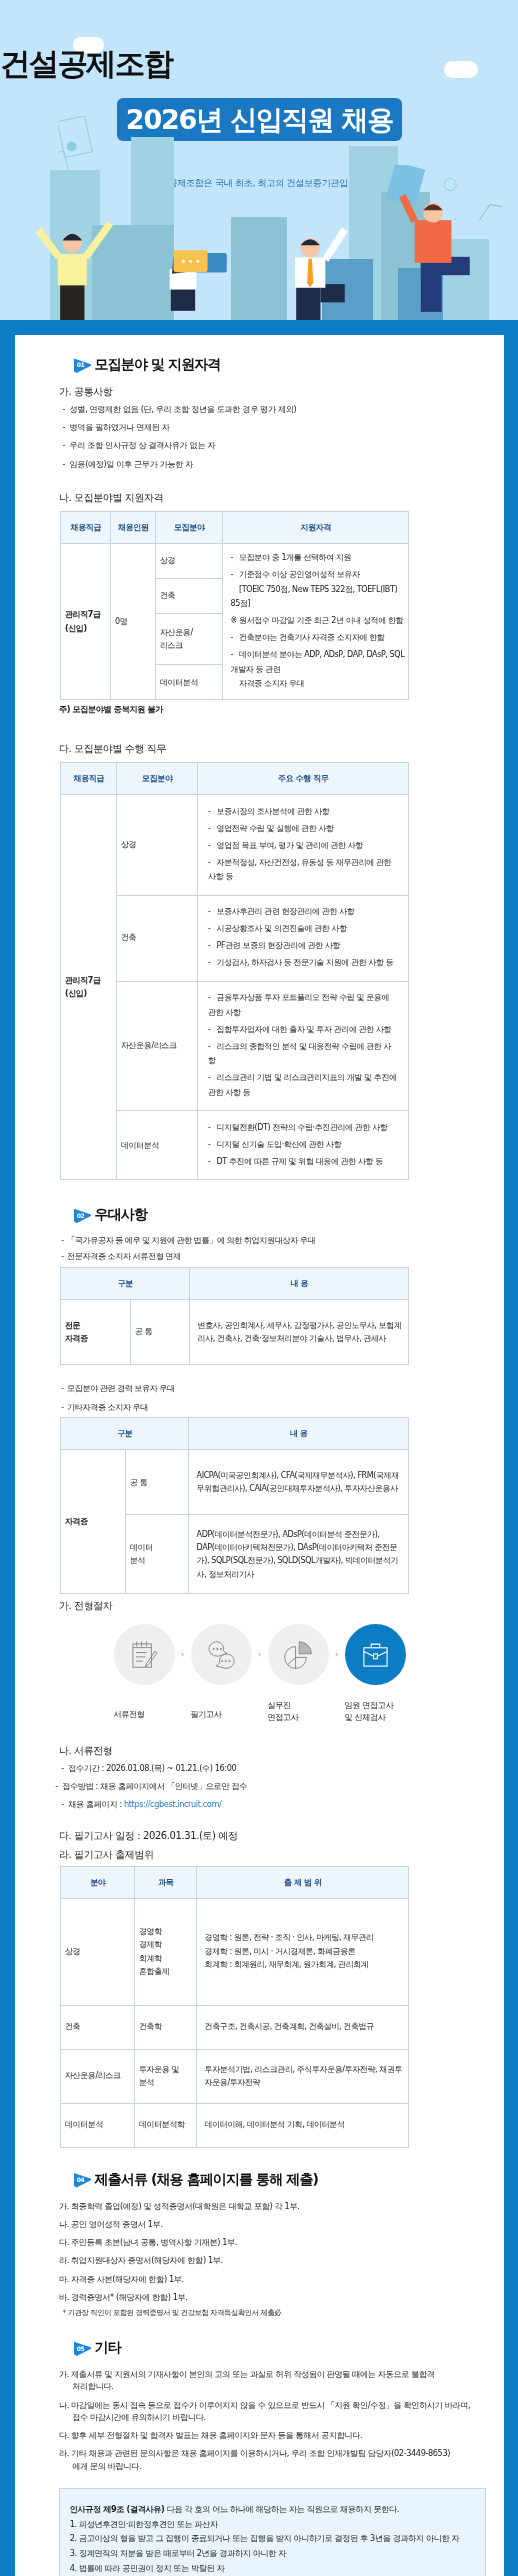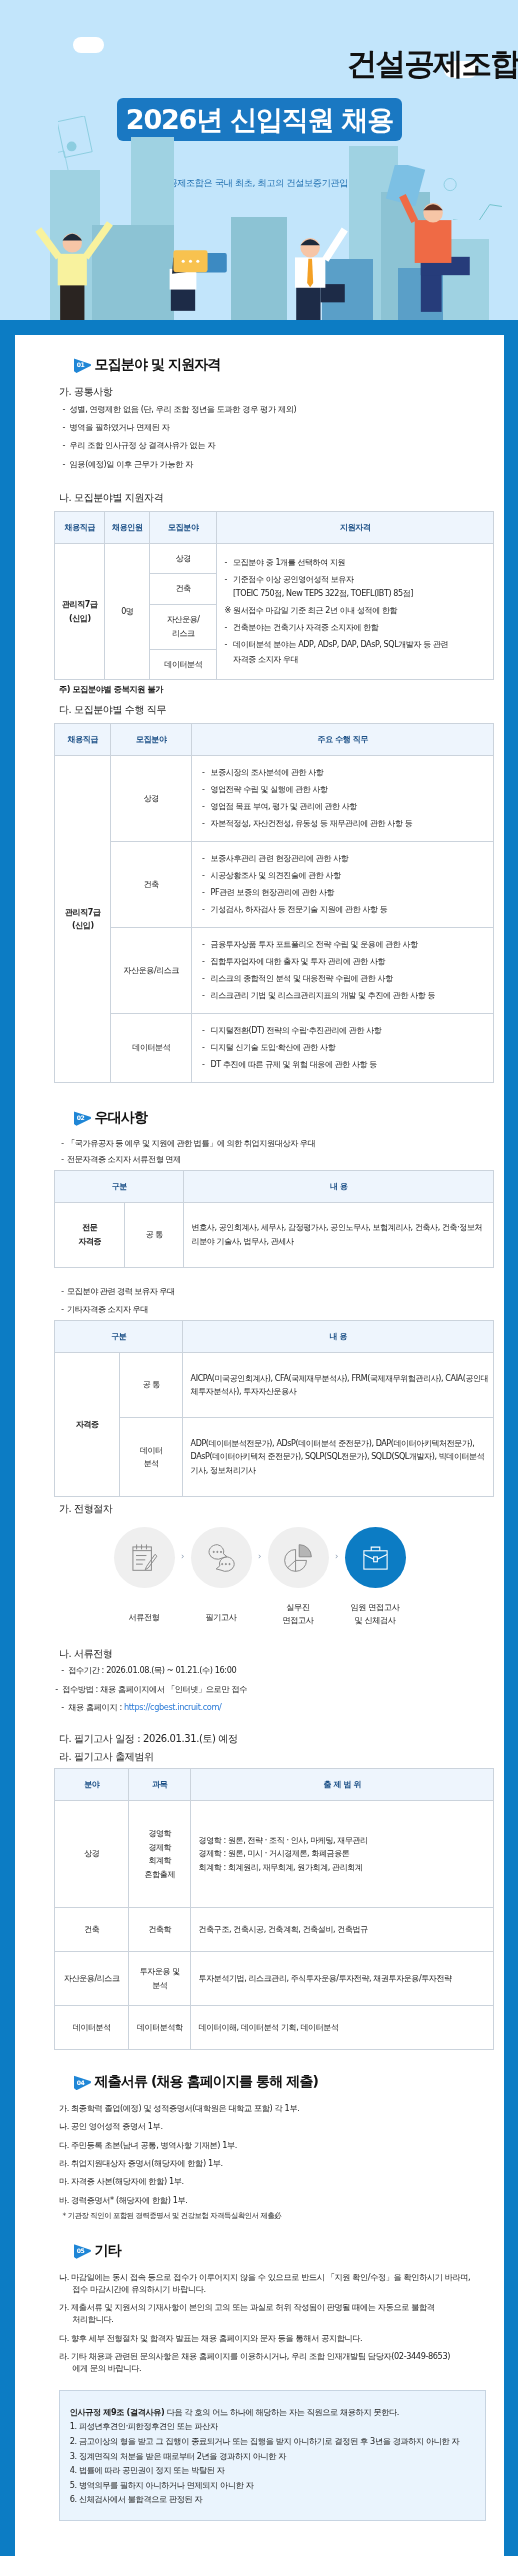--- a/index.html
+++ b/index.html
@@ -2,21 +2,21 @@
 <html style="font-size:9.8px"><head>
 <meta charset="utf-8">
 <style>
   * { box-sizing: border-box; margin: 0; padding: 0; }
   html, body { width: 519px; background: #ffffff; }
   body { font-family: "DejaVu Sans", "Liberation Sans", sans-serif; color: #222; font-size: 8px; letter-spacing: -0.4px; }
 
   
   .hero { position: relative; width: 519px; height: 320px; background: #c2e5fb; overflow: hidden; }
   .hero .cloud { position: absolute; background: #fff; border-radius: 12.2px; }
-  .hero .title1 { position: absolute; top: 44px; left: 0; width: 519px; text-align: right; font-size: 30.5px; font-weight: bold; color: #111; letter-spacing: -1.8px; }
+  .hero .title1 { position: absolute; top: 44px; left: 0; width: 519px; text-align: left; font-size: 30.5px; font-weight: bold; color: #111; letter-spacing: -1.8px; }
   .hero .title2-wrap { position: absolute; top: 98px; left: 0; width: 519px; text-align: center; }
   .hero .title2 { display: inline-block; background: #1a78c2; color: #fff; font-size: 27px; font-weight: bold; padding: 3.7px 8.5px; border-radius: 6.1px; letter-spacing: -1.2px; }
   .hero .subtitle { position: absolute; top: 177px; left: 0; width: 519px; text-align: center; color: #1f6fb0; font-size: 9.2px; }
   .bldg { position: absolute; bottom: 0; }
   .person { position: absolute; }
 
   
   .frame { background: #0c7cc4; padding: 15.3px 15.3px 0 15.3px; }
   .card { background: #fff; padding: 17px 29px 24.4px 29px; }
 
@@ -25,32 +25,32 @@
   .sec-badge { width: 17px; height: 16px; background: #1f86d6; color: #fff; font-size: 6.1px; font-weight: bold; display: flex; align-items: center; justify-content: center;
     clip-path: polygon(0 10%, 100% 45%, 100% 55%, 15% 100%, 0 90%); border-radius: 2.4px; margin-right: 3.7px; padding-right: 3.7px; }
   .sec-title { font-size: 14px; font-weight: bold; color: #111; letter-spacing: -0.9px; }
 
   .sub { font-size: 10px; color: #222; margin: 4.9px 0 3.7px 14.6px; }
   .bullet { font-size: 8.2px; color: #222; margin: 0 0 6.1px 18.3px; line-height: 12.2px; }
   .bullet.tight { margin-bottom: 3.7px; font-family: Liberation Serif, serif; }
   .note-bold { font-weight: bold; font-size: 8.2px; margin: 3.7px 0 0 14.6px; }
 
   
-  table { border-collapse: collapse; width: 440px; margin-left: 10px; font-size: 8px; padding-left: 13px; }
+  table { border-collapse: collapse; width: 349px; margin-left: 16px; font-size: 8px; padding-left: 13px; }
   th { background: #eef5fd; color: #1b4f86; font-weight: bold; height: 32px; border: 0.6px solid #cbd3dc; }
   table { border-top: 1.2px solid #2a5f8f; }
-  td { border: 0.6px solid #cbd3dc; text-align: center; vertical-align: middle; padding: 4.9px 3.7px; line-height: 13.4px; }
+  td { border: 0.6px solid #cbd3dc; text-align: left; vertical-align: middle; padding: 4.9px 3.7px; line-height: 13.4px; }
   td.left { text-align: left; padding-left: 7.3px; }
   td.bold { font-weight: bold; }
   .li { line-height: 14.6px; margin: 2.4px 0; }
   .li .d { display: inline-block; width: 8.5px; }
 
   
   .steps { display: flex; justify-content: center; align-items: flex-start; margin: 11px 0 6.1px 0; }
-  .step { width: 61px; text-align: center; }
+  .step { width: 61px; text-align: left; }
   .step .circle { width: 61px; height: 61px; border-radius: 50%; background: #efefef; display: flex; align-items: center; justify-content: center; }
   .step .circle.active { background: #0c7cc4; }
   .step .lbl { margin-top: 13.4px; font-size: 8.2px; line-height: 12.2px; }
   .arrow { width: 16px; text-align: center; margin-top: 24.4px; color: #8a9bb0; font-size: 8.5px; }
   .link { color: #2a7ad6; }
 
   .numbered { font-size: 8.2px; margin: 0 0 6.1px 14.6px; line-height: 12.2px; }
   .numbered .cont { padding-left: 13.4px; display: block; }
   .smallnote { font-size: 7.3px; margin: -1.2px 0 7.3px 18.3px; }
 
@@ -168,21 +168,21 @@
       <tr>
             <td style="height:45px"><span>자산운용/</span><br><span>리스크</span></td>
           </tr>
       <tr>
             <td style="height:30.5px">데이터분석</td>
           </tr>
     </tbody>
       </table>
     <div class="note-bold">주) 모집분야별 중복지원 불가</div>
 
-    <div class="sub" style="margin-top:8px">다. 모집분야별 수행 직무</div>
+    <div class="sub" style="margin-top:27px">다. 모집분야별 수행 직무</div>
     <table style="margin-top:6.1px">
       <tbody>
           <tr>
         <th style="width:56px">채용직급</th>
         <th style="width:81px">모집분야</th>
         <th>주요 수행 직무</th>
       </tr>
       <tr>
         <td rowspan="4" class="bold"><span>관리직7급</span><br><span>(신입)</span></td>
         <td>상경</td>
@@ -373,22 +373,22 @@
     <div class="numbered">다. 주민등록 초본(남녀 공통, 병역사항 기재본) 1부.</div>
     <div class="numbered">라. 취업지원대상자 증명서(해당자에 한함) 1부.</div>
     <div class="numbered">마. 자격증 사본(해당자에 한함) 1부.</div>
     <div class="numbered">바. 경력증명서* (해당자에 한함) 1부.</div>
     <div class="smallnote">* 기관장 직인이 포함된 경력증명서 및 건강보험 자격득실확인서 제출必</div>
 
     <div class="sec-head" style="margin-top:21px">
       <span class="sec-badge">05</span>
       <span class="sec-title">기타</span>
     </div>
+    <div class="numbered"><span>가. 제출서류 및 지원서의 기재사항이 본인의 고의 또는 과실로 허위 작성됨이 판명될 때에는 자동으로 불합격</span><span class="cont">처리합니다.</span></div>
     <div class="numbered"><span>나. 마감일에는 동시 접속 등으로 접수가 이루어지지 않을 수 있으므로 반드시 「지원 확인/수정」을 확인하시기 바라며,</span><span class="cont">접수 마감시간에 유의하시기 바랍니다.</span></div>
-    <div class="numbered"><span>가. 제출서류 및 지원서의 기재사항이 본인의 고의 또는 과실로 허위 작성됨이 판명될 때에는 자동으로 불합격</span><span class="cont">처리합니다.</span></div>
     <div class="numbered"><span>다. 향후 세부 전형절차 및 합격자 발표는 채용 홈페이지와 문자 등을 통해서 공지합니다.</span></div>
     <div class="numbered"><span>라. 기타 채용과 관련된 문의사항은 채용 홈페이지를 이용하시거나, 우리 조합 인재개발팀 담당자(02-3449-8653)</span><span class="cont">에게 문의 바랍니다.</span></div>
 
     <div class="box">
       <div class="lead"><b>인사규정 제9조 (결격사유)</b><span> 다음 각 호의 어느 하나에 해당하는 자는 직원으로 채용하지 못한다.</span></div>
       <div>1. 피성년후견인·피한정후견인 또는 파산자</div>
       <div>2. 금고이상의 형을 받고 그 집행이 종료되거나 또는 집행을 받지 아니하기로 결정된 후 3년을 경과하지 아니한 자</div>
       <div>3. 징계면직의 처분을 받은 때로부터 2년을 경과하지 아니한 자</div>
       <div>4. 법률에 따라 공민권이 정지 또는 박탈된 자</div>
       <div>5. 병역의무를 필하지 아니하거나 면제되지 아니한 자</div>

